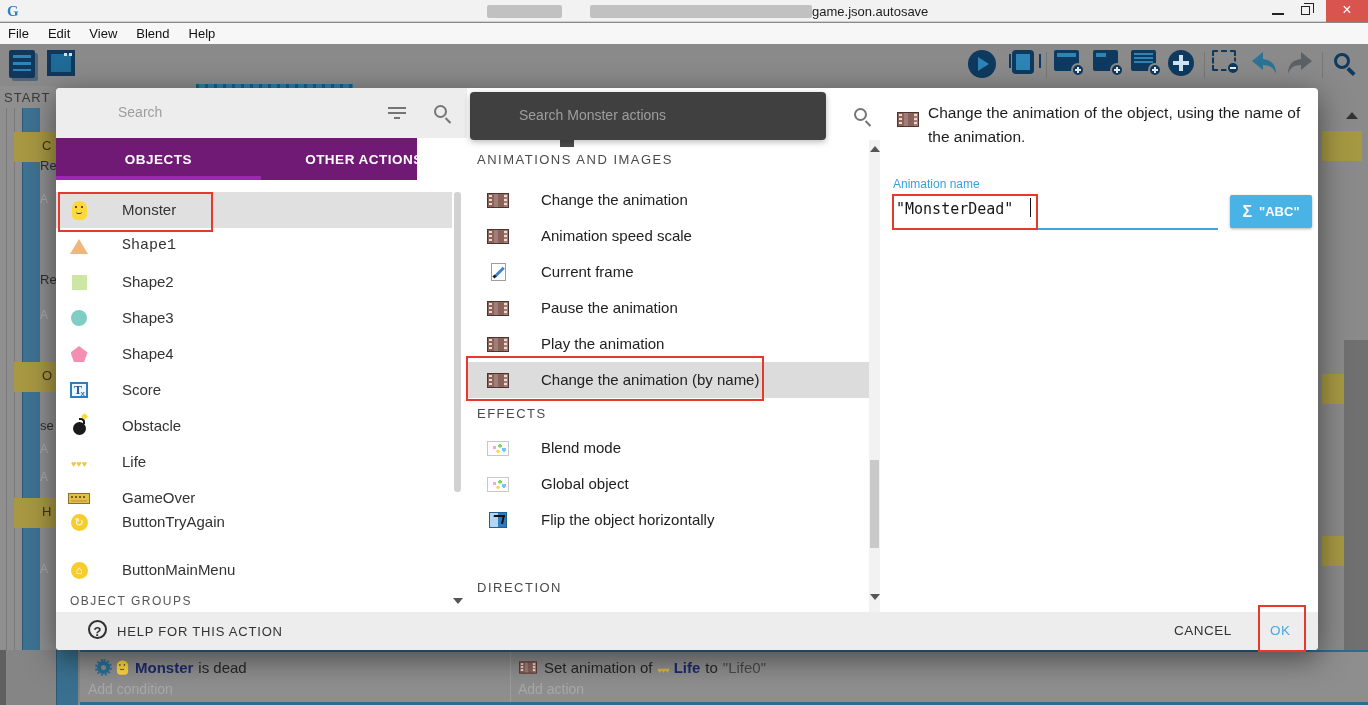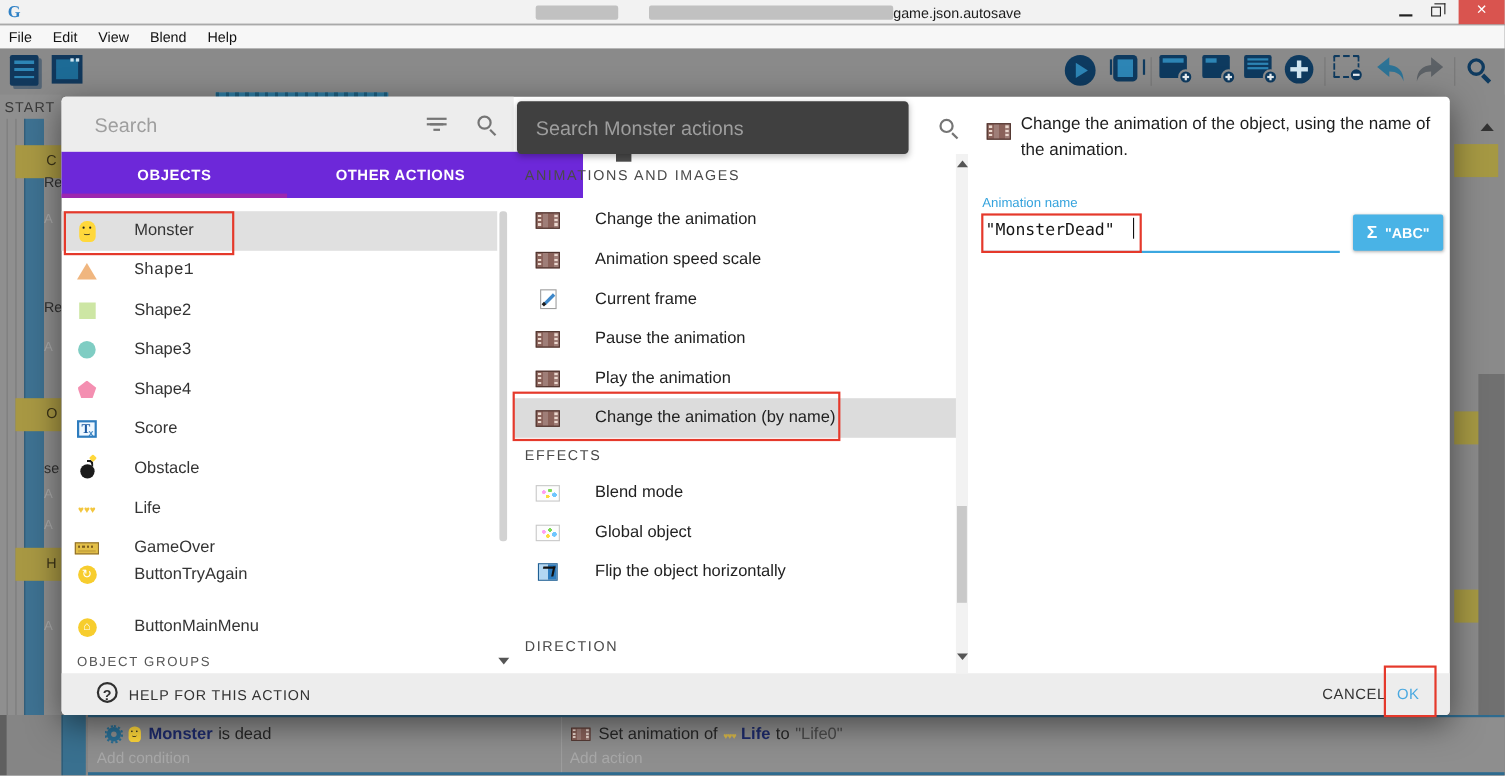--- a/index.html
+++ b/index.html
@@ -86,29 +86,29 @@
   .monster-mini { transform:scale(.75); transform-origin:center; }
   .hearts-mini::before { content:"♥♥♥"; font-size:8px; color:#d9b94a; letter-spacing:-1px; }
   .film-mini { transform:scale(.8); }
 
   
   .dialog { position:absolute; left:56px; top:88px; width:1262px; height:562px; background:#fff; border-radius:4px;
     box-shadow:0 8px 30px rgba(0,0,0,.5); z-index:5; }
 
   
   .search-left { position:absolute; left:0; top:0; width:411px; height:50px; background:#ededed; border-radius:4px 0 0 0; }
-  .ph { position:absolute; font-size:18px; color:#9e9e9e; }
+  .ph { position:absolute; font-size:14px; color:#9e9e9e;margin-left:32px; }
   .filter-icon { position:absolute; left:332px; top:19px; width:18px; height:12px; }
   .filter-icon::before { content:""; position:absolute; left:0; top:0; width:18px; height:2px; background:#757575; box-shadow:0 5px 0 -0px #757575; width:18px; }
   .filter-icon::after { content:""; position:absolute; left:3px; top:5px; width:12px; height:2px; background:#757575; box-shadow:0 5px 0 -0px #757575; width:8px; left:5px; top:10px; display:none;}
   .filter-icon i { position:absolute; left:3px; top:5px; width:12px; height:2px; background:#757575; }
   .filter-icon b { position:absolute; left:6px; top:10px; width:6px; height:2px; background:#757575; }
   .mag { width:13px; height:13px; border:2px solid #757575; border-radius:50%; position:relative; }
   .mag::after { content:""; position:absolute; left:11px; top:10px; width:2px; height:7px; background:#757575; transform:rotate(-45deg); }
-  .tabs { position:absolute; left:0; top:50px; width:474px; height:42px; background:#6d28d9; }
+  .tabs { position:absolute; left:0; top:50px; width:361px; height:42px; background:#701a75; }
   .tab { position:absolute; top:0; height:42px; display:flex; align-items:center; justify-content:center;
     color:#fff; font-size:13.5px; font-weight:bold; letter-spacing:.5px; }
   .tab-underline { position:absolute; left:0; top:88px; width:205px; height:4px; background:#9c27b0; }
   .obj-row { position:absolute; left:0; width:396px; height:36px; }
   .obj-row.sel { background:#e0e0e0; }
   .obj-row .ic { position:absolute; left:11px; top:0; width:24px; height:36px; display:flex; align-items:center; justify-content:center; }
   .obj-row .lb { position:absolute; left:66px; top:9px; font-size:15px; color:#333; }
   .groups-header { position:absolute; left:14px; top:506px; font-size:12px; letter-spacing:1.5px; color:#555; }
   .lscroll-thumb { position:absolute; left:398px; top:104px; width:7px; height:300px; background:#d2d2d2; border-radius:3px; }
   .arrow-dn { position:absolute; width:0; height:0; border-left:5px solid transparent; border-right:5px solid transparent; border-top:6px solid #555; }
@@ -135,21 +135,21 @@
   .sigma-btn { position:absolute; left:1174px; top:107px; width:82px; height:33px; background:#49b3e6; border-radius:2px;
     box-shadow:0 1px 3px rgba(0,0,0,.3); display:flex; align-items:center; justify-content:center; gap:7px; color:#fff; }
   .sigma-g { font-size:16px; font-weight:bold; }
   .sigma-l { font-size:13px; font-weight:bold; }
 
   
   .dfooter { position:absolute; left:0; top:524px; width:1262px; height:38px; background:#ededed; border-radius:0 0 4px 4px; }
   .help-icon { position:absolute; left:32px; top:8px; width:19px; height:19px; border:2px solid #2f2f2f; border-radius:50%; text-align:center; }
   .help-icon::before { content:"?"; font-size:13px; font-weight:bold; color:#2f2f2f; line-height:19px; }
   .help-lbl { position:absolute; left:61px; top:12px; font-size:13px; letter-spacing:.8px; color:#333; }
-  .cancel-btn { position:absolute; left:1146px; top:11px; font-size:13.5px; letter-spacing:.5px; color:#333; }
+  .cancel-btn { position:absolute; left:1118px; top:11px; font-size:13.5px; letter-spacing:.5px; color:#333; }
   .ok-btn { position:absolute; left:1214px; top:11px; font-size:13.5px; letter-spacing:.5px; color:#49a8e0; }
 
   
   .redbox { position:absolute; border:2px solid #e5392b; z-index:30; }
 
   
   .monster-icon { width:15px; height:19px; background:#ffd83b; border-radius:7px 7px 5px 5px; position:relative; }
   .monster-icon::before { content:""; position:absolute; top:5px; left:3px; width:2px; height:2px; background:#222; border-radius:50%; box-shadow:6px 0 0 #222; }
   .monster-icon::after { content:""; position:absolute; top:8px; left:4px; width:6px; height:4px; border-bottom:1px solid #222; border-radius:50%; }
   .shape-triangle { width:0; height:0; border-left:9px solid transparent; border-right:9px solid transparent; border-bottom:15px solid #f0b67f; }

